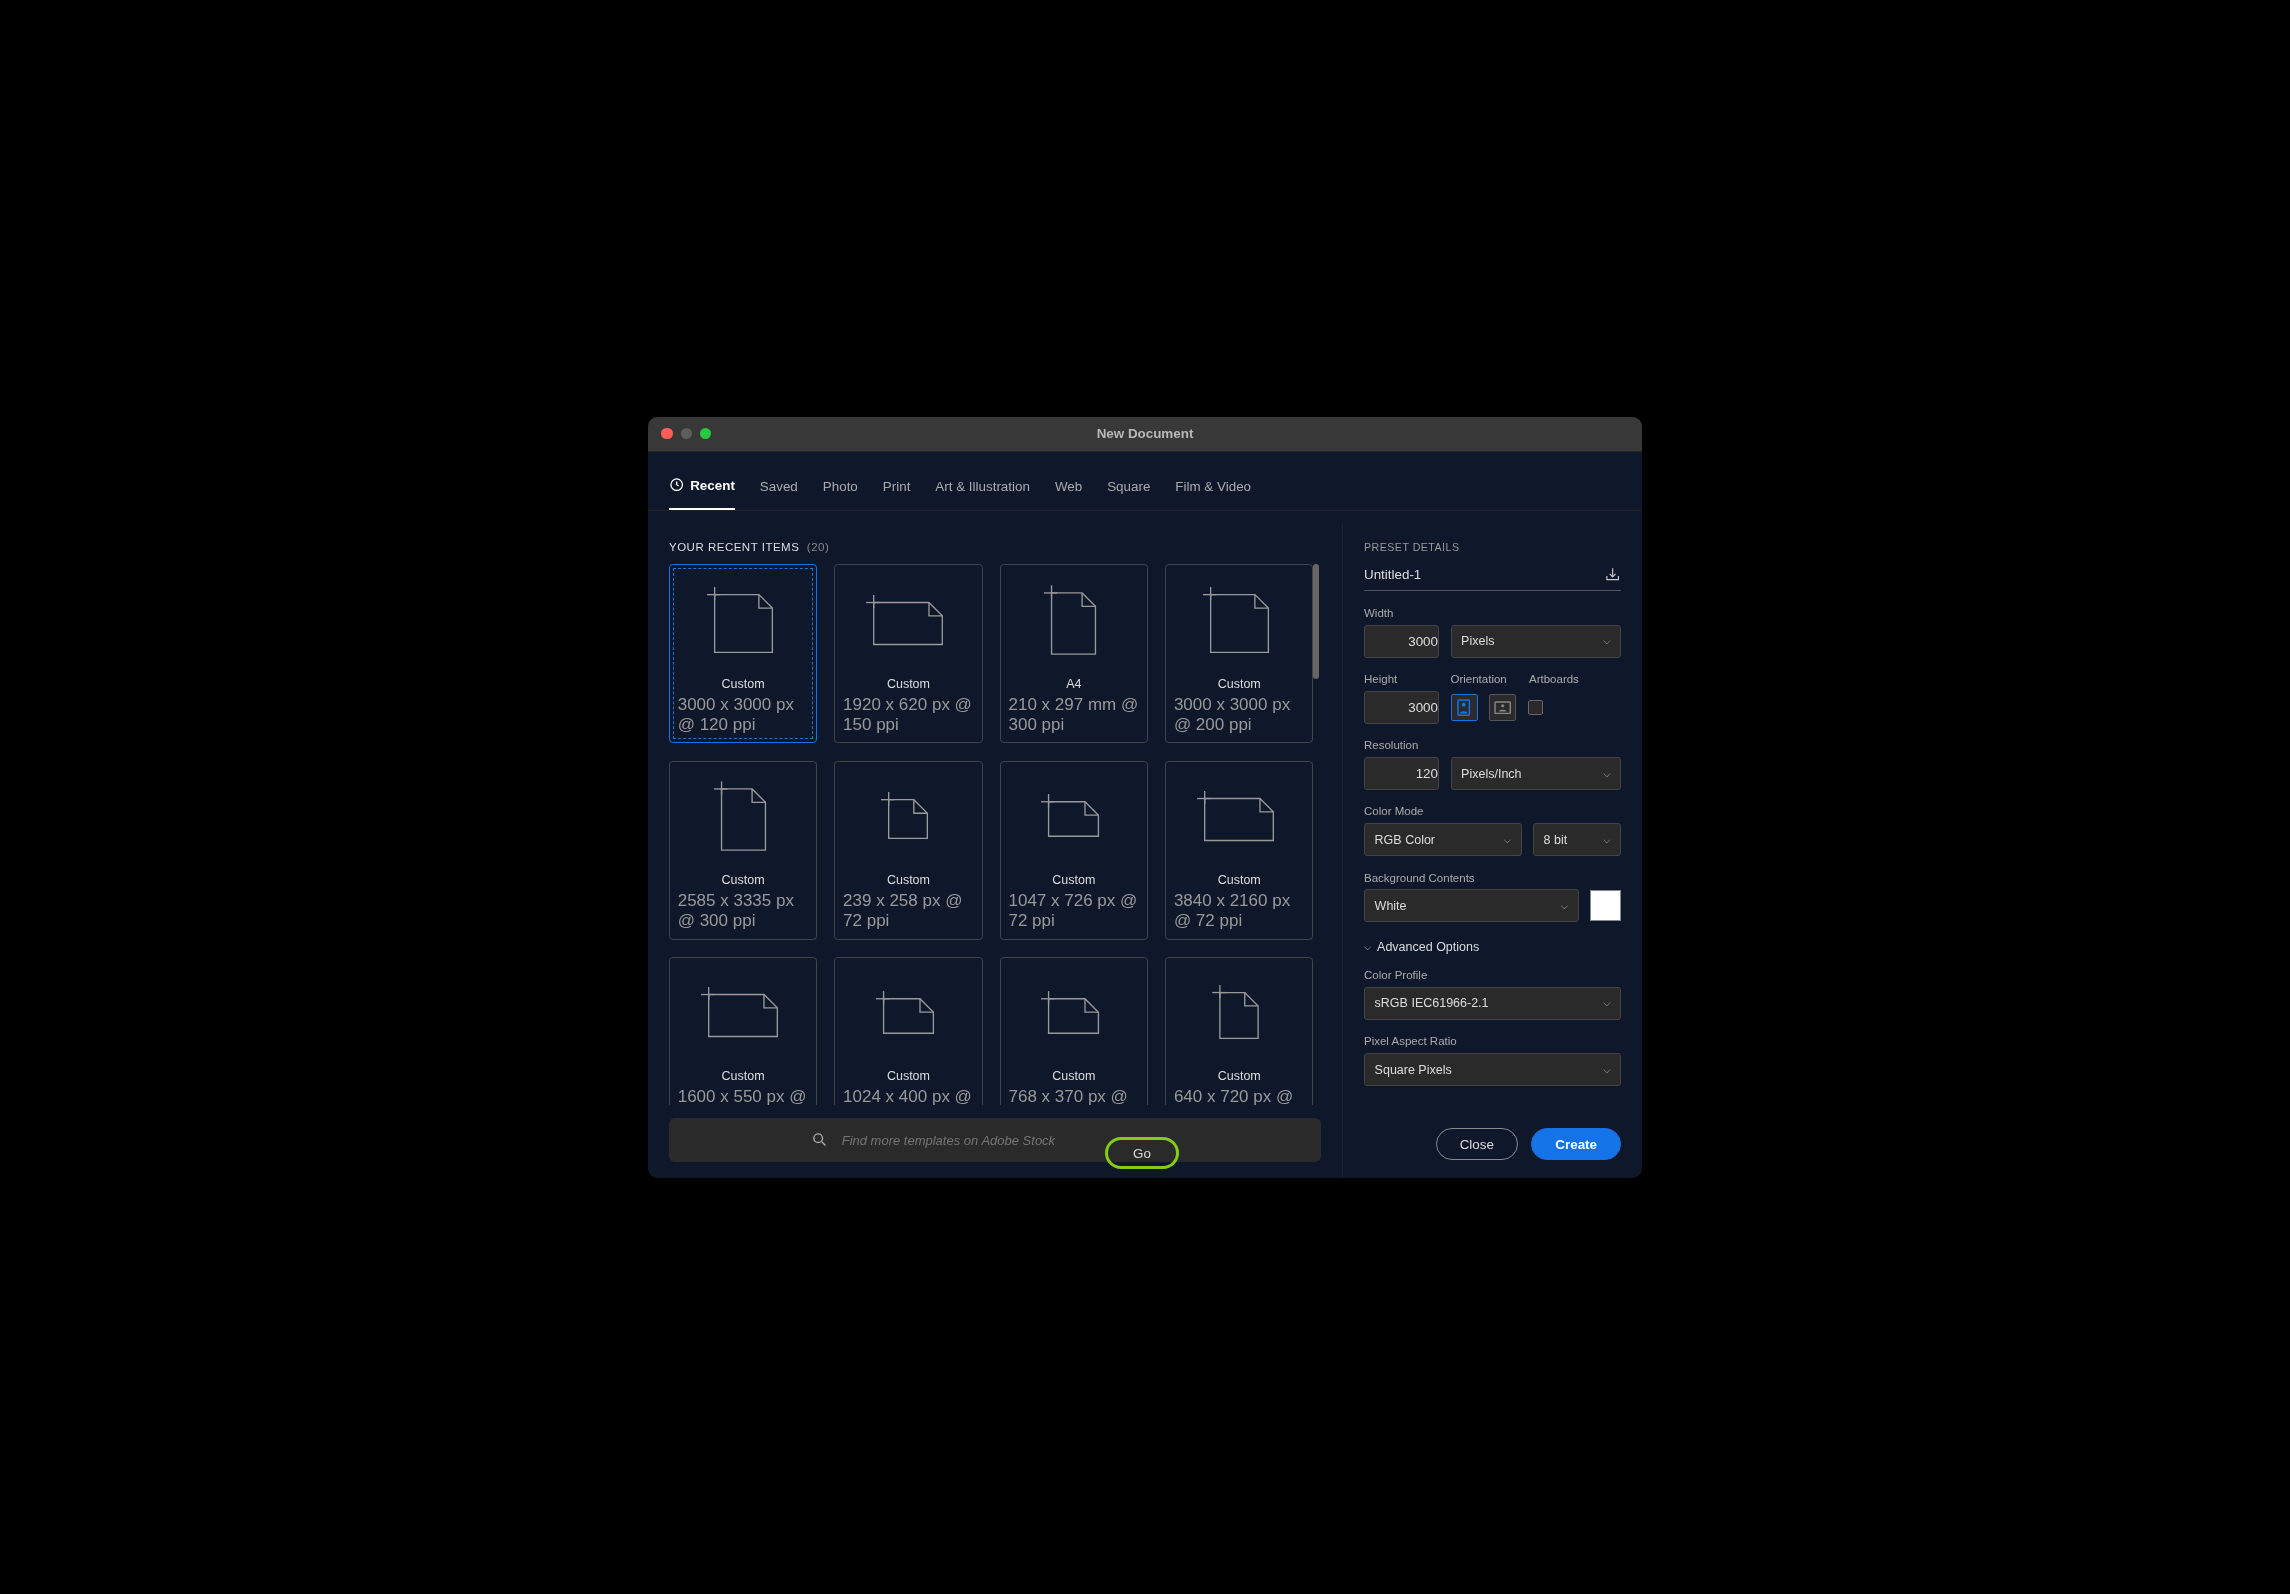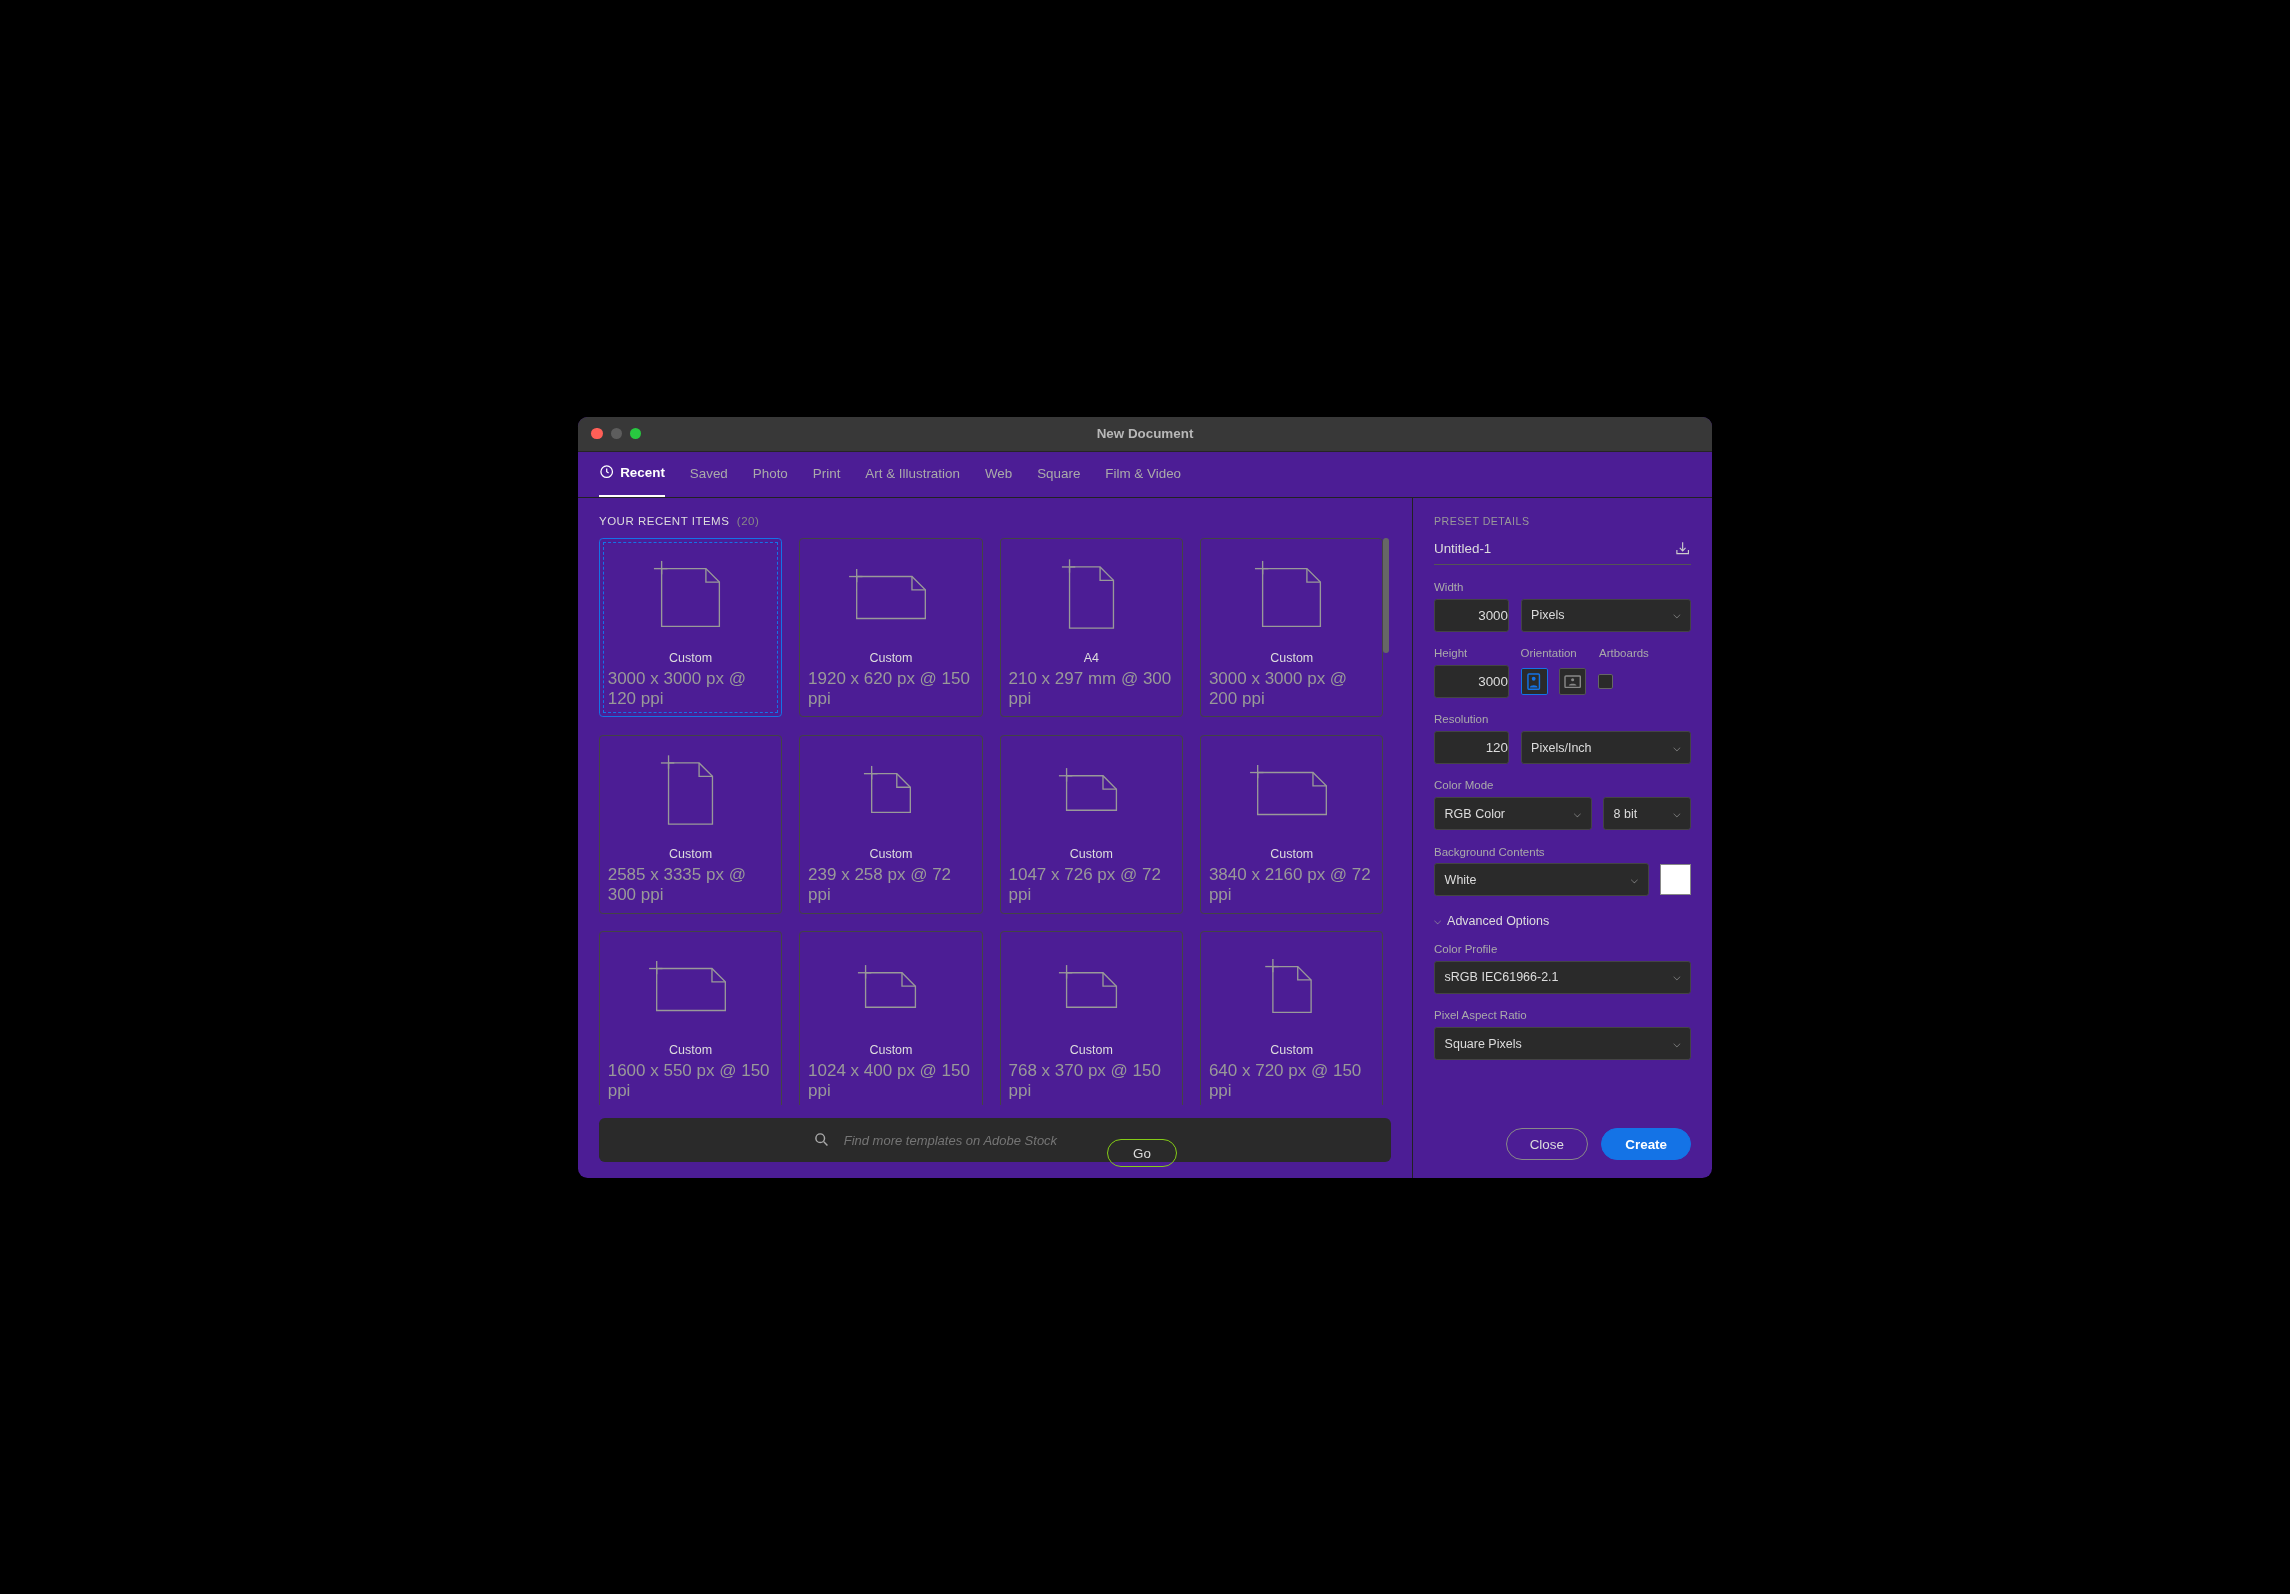--- a/index.html
+++ b/index.html
@@ -6,28 +6,29 @@
 body {
   background: #000;
   font-family: -apple-system, "Segoe UI", sans-serif;
   display: flex;
   align-items: center;
   justify-content: center;
   min-height: 100vh;
   color: #ccc;
 }
 .window {
-  width: 1134px;
+  width: 994px;
   height: 761px;
-  background: #4c1d95;
+  background: #0f172a;
   border-radius: 9.6px;
   overflow: hidden;
   display: flex;
   flex-direction: column;
   box-shadow: 0 19px 77px rgba(0,0,0,0.8);
+  gap: 13px;
 }
 .titlebar {
   height: 35px;
   background: #383838;
   display: flex;
   align-items: center;
   position: relative;
   border-bottom: 1px solid #252525;
 }
 .traffic-lights { display: flex; gap: 7.7px; padding-left: 13.4px; }
@@ -88,21 +89,21 @@
 .search-bar input {
   background: transparent;
   border: none;
   color: #888;
   font-style: italic;
   font-size: 13px;
   width: 250px;
   outline: none;
 }
 .go-btn {
-  border: 1px solid #84cc16;
+  border: 3px solid #84cc16;
   background: transparent;
   color: #ddd;
   border-radius: 19px;
   padding: 5.8px 25px;
   font-size: 13.4px;
   cursor: pointer;
   margin-top: 26px;
 }
 .right {
   width: 300px;

